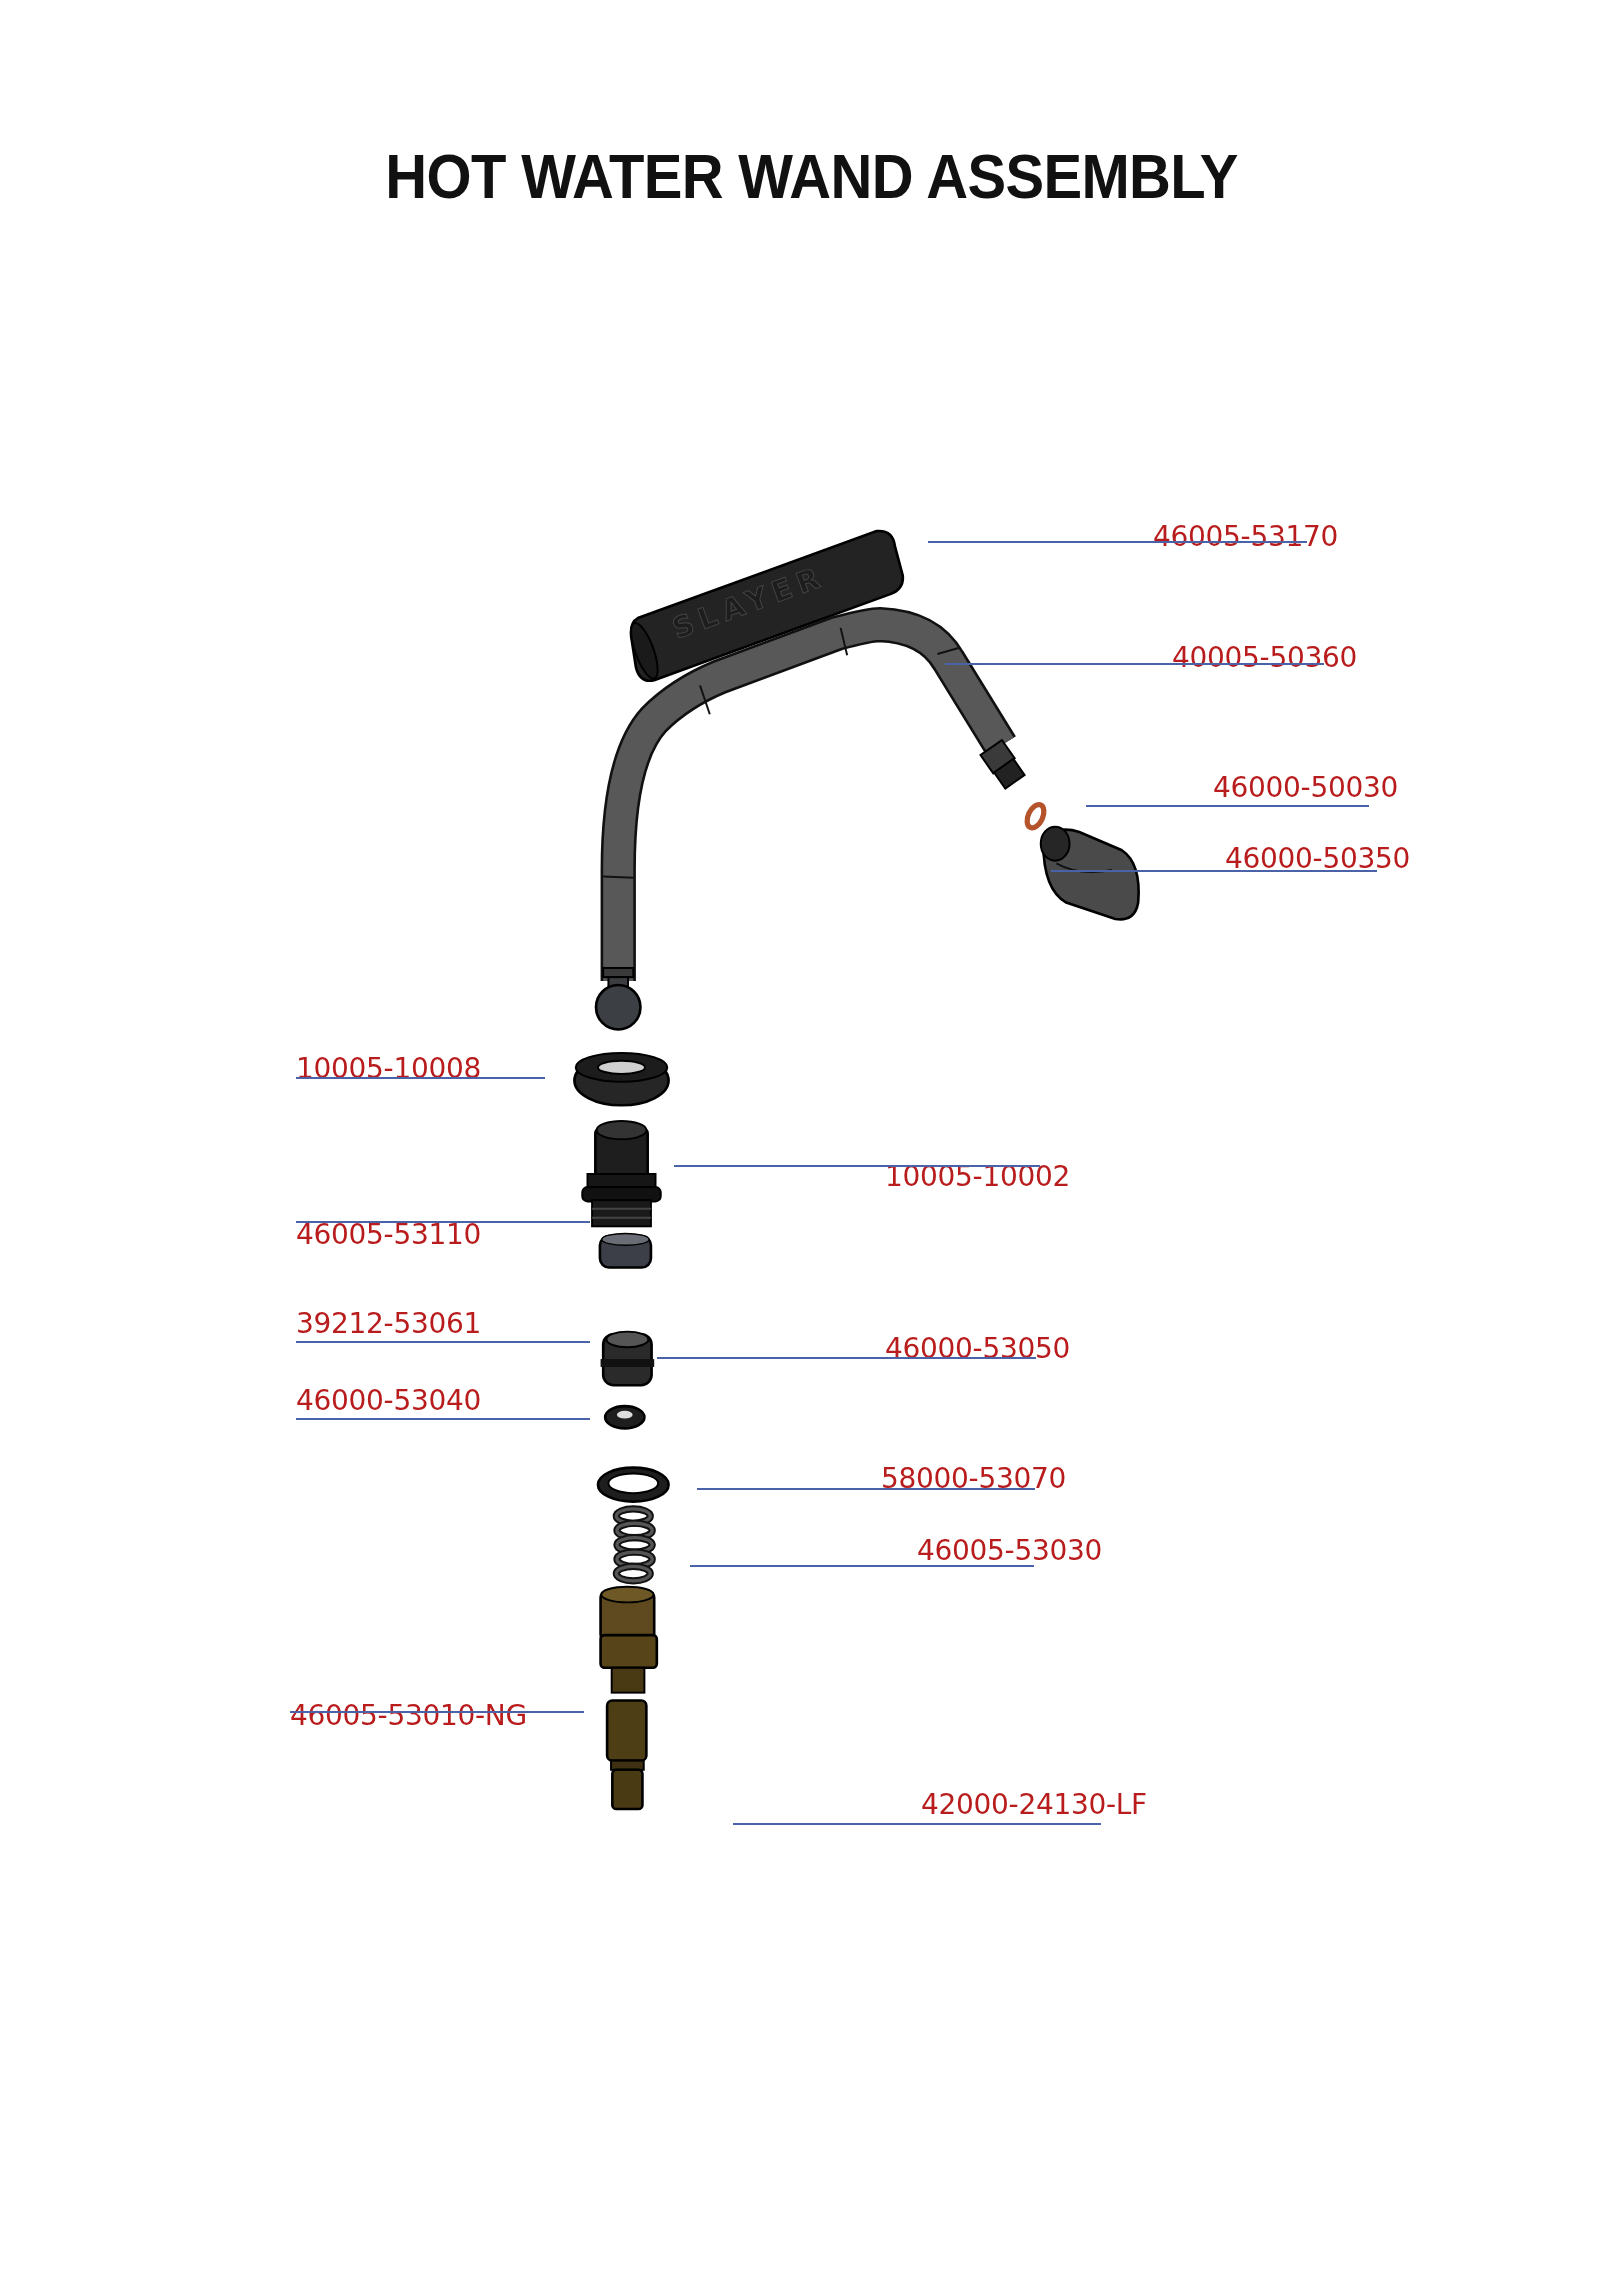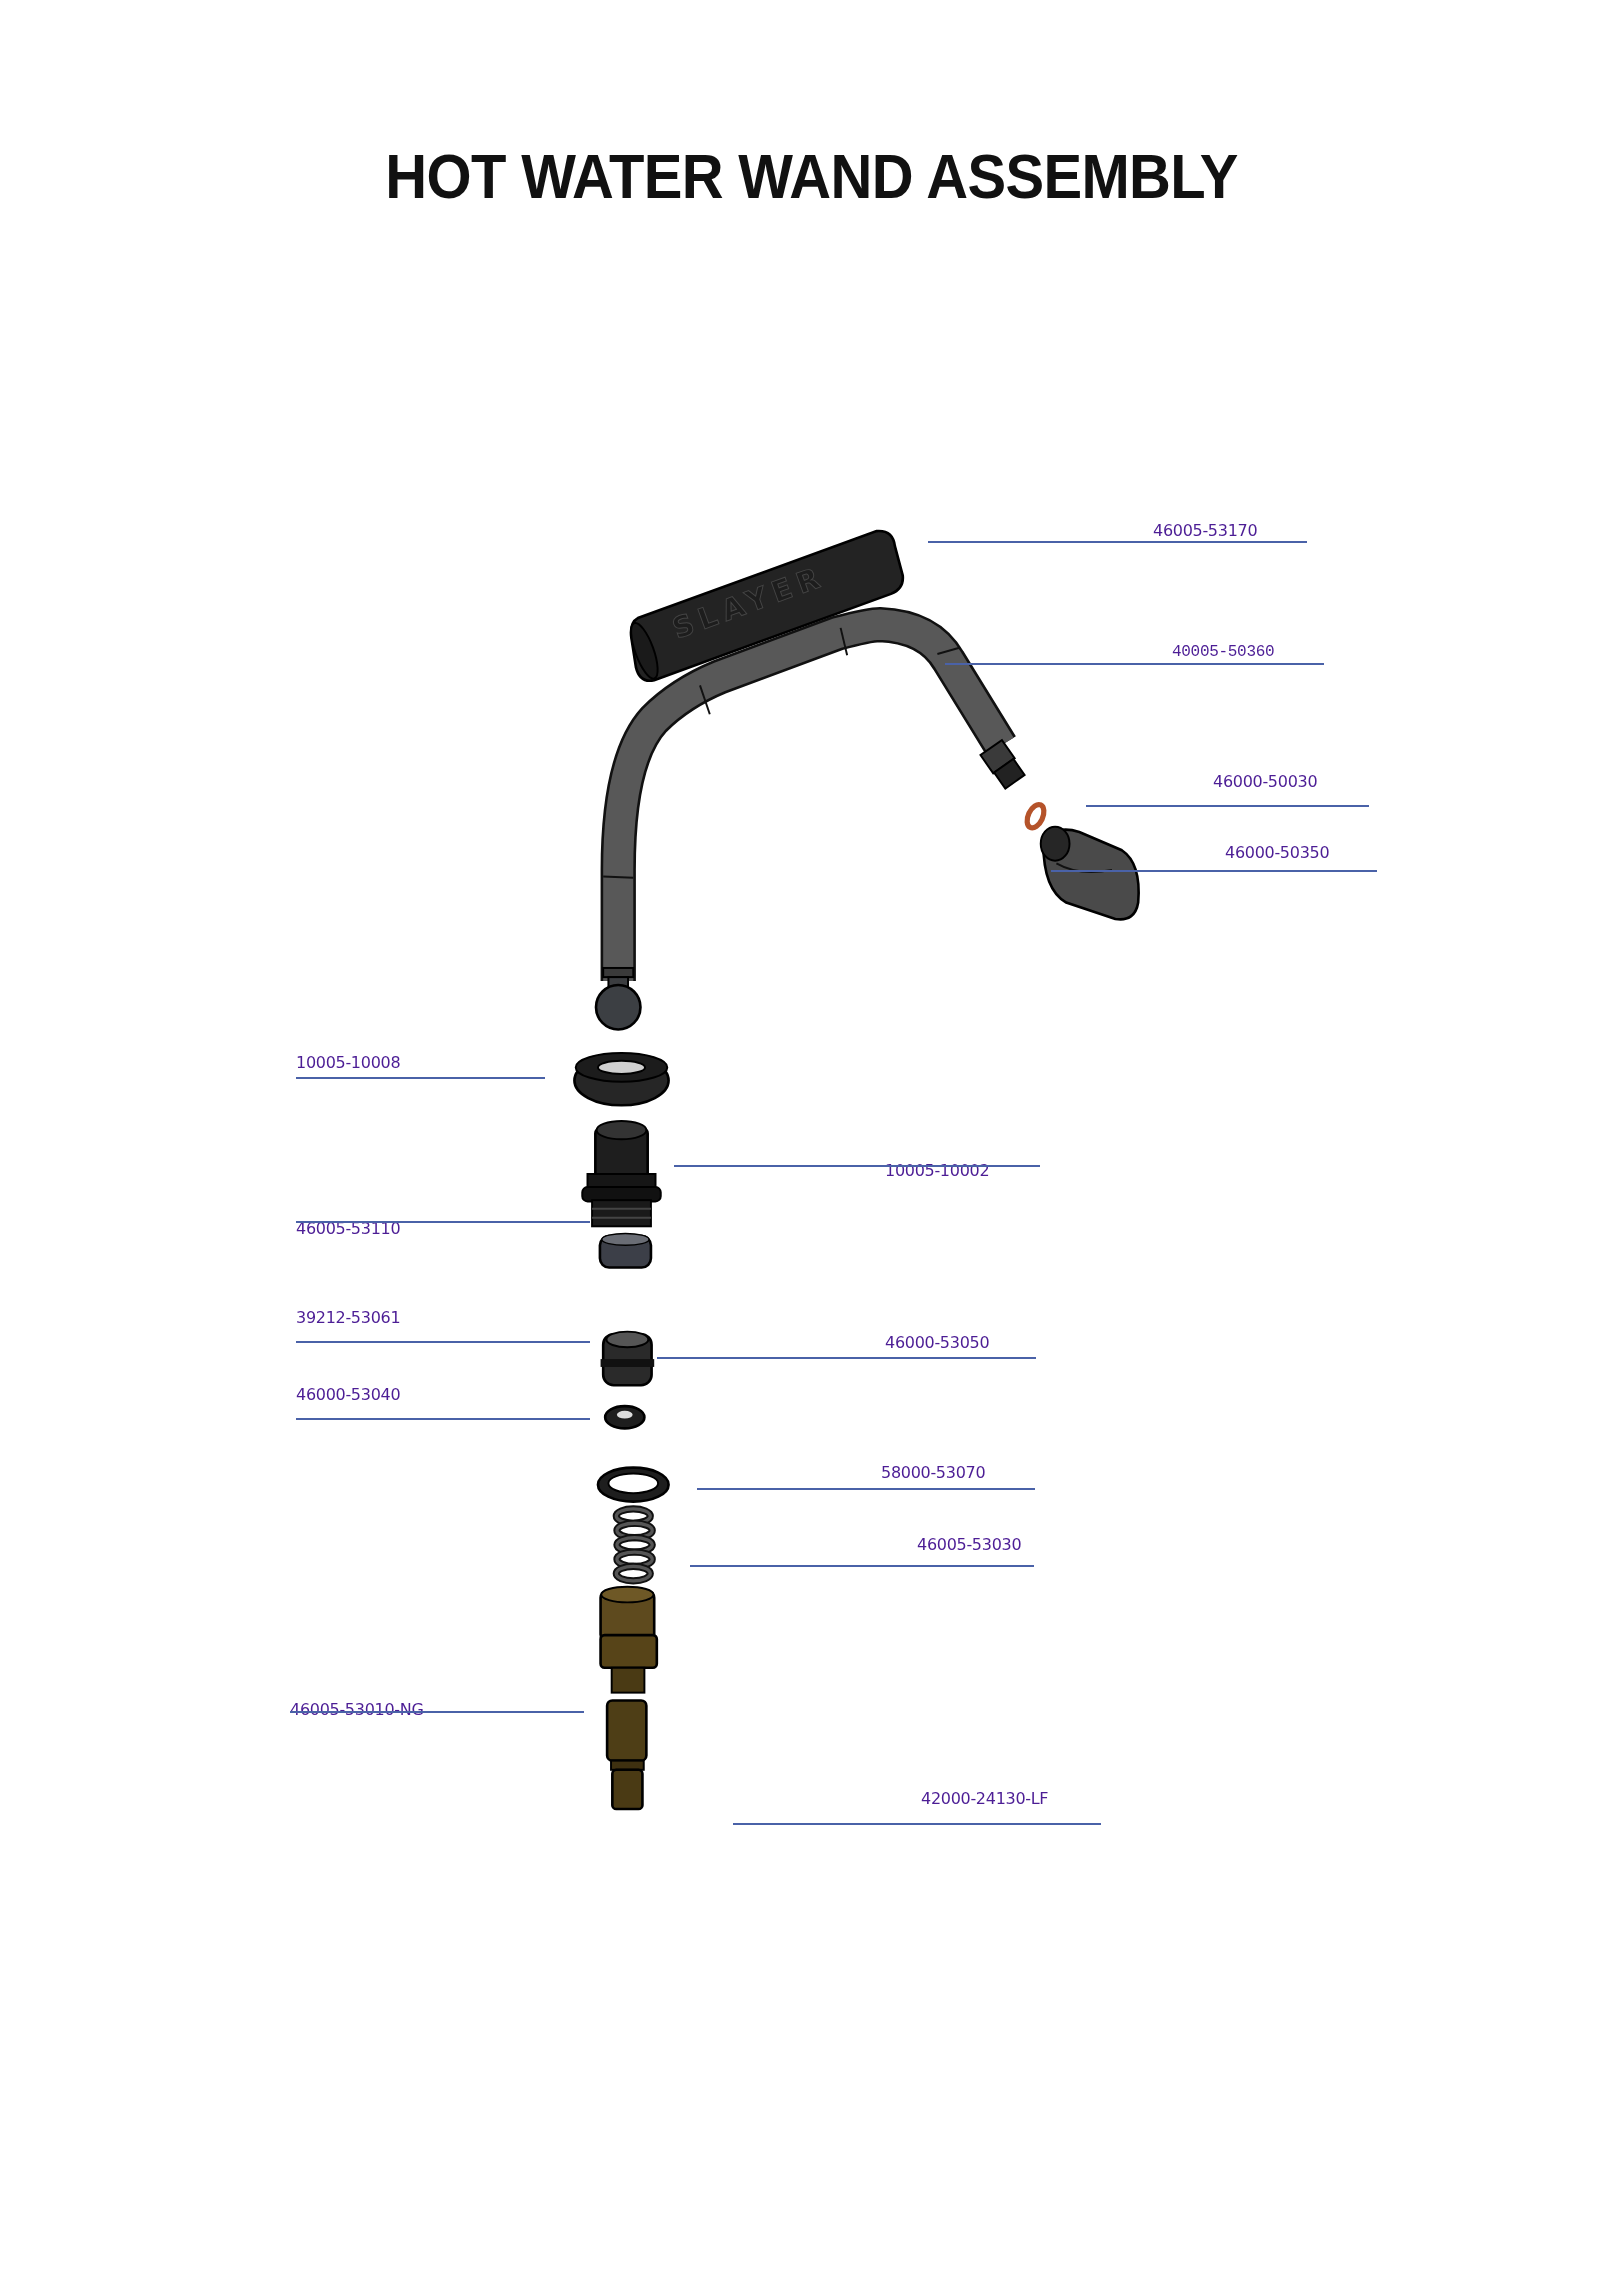--- a/index.html
+++ b/index.html
@@ -4,22 +4,22 @@
 <style>
   html, body { margin: 0; padding: 0; background: #ffffff; }
   body { width: 1623px; height: 2295px; position: relative; overflow: hidden; font-family: "Liberation Sans", sans-serif; }
   .title {
     position: absolute; left: 0; width: 1623px; top: 145px; text-align: center;
     font-family: "Liberation Sans", sans-serif; font-weight: 700; font-size: 63px;
     letter-spacing: -0.7px; color: #111111; transform: scaleX(0.92); transform-origin: center;
     line-height: 1;
   }
   .callout {
-    position: absolute; color: #4c1d95; font-family: "DejaVu Sans", sans-serif;
-    font-size: 16px; letter-spacing: -0.3px; line-height: 1;
+    position: absolute; color: #b91c1c; font-family: "DejaVu Sans", sans-serif;
+    font-size: 28px; letter-spacing: -0.3px; line-height: 1;
   }
   .leader { position: absolute; height: 2px; background: #4a62a8; }
   svg.art { position: absolute; left: 0; top: 0; width: 1623px; height: 2295px; }
 </style>
 </head>
 <body>
 
 <div class="title">HOT WATER WAND ASSEMBLY</div>
 
 <svg class="art" viewBox="0 0 2481 3509">
@@ -112,21 +112,21 @@
   <g>
     <rect x="928" y="2600" width="60" height="92" rx="8" fill="#4e3e16" stroke="#000" stroke-width="4"></rect>
     <rect x="934" y="2692" width="50" height="14" fill="#3e3010" stroke="#000" stroke-width="3"></rect>
     <rect x="936" y="2706" width="46" height="60" rx="6" fill="#4a3a14" stroke="#000" stroke-width="4"></rect>
   </g>
 </svg>
 
 <div class="callout" style="left:1153px; top:523px;">46005-53170</div>
 <div class="leader" style="left:928px; top:541px; width:379px;"></div>
 
-<div class="callout" style="left:1172px; top:644px;font-family:Liberation Mono, monospace;">40005-50360</div>
+<div class="callout" style="left:1172px; top:644px;">40005-50360</div>
 <div class="leader" style="left:945px; top:663px; width:379px;"></div>
 
 <div class="callout" style="left:1213px; top:774px;">46000-50030</div>
 <div class="leader" style="left:1086px; top:805px; width:283px;"></div>
 
 <div class="callout" style="left:1225px; top:845px;">46000-50350</div>
 <div class="leader" style="left:1051px; top:870px; width:326px;"></div>
 
 <div class="callout" style="left:296px; top:1055px;">10005-10008</div>
 <div class="leader" style="left:296px; top:1077px; width:249px;"></div>

